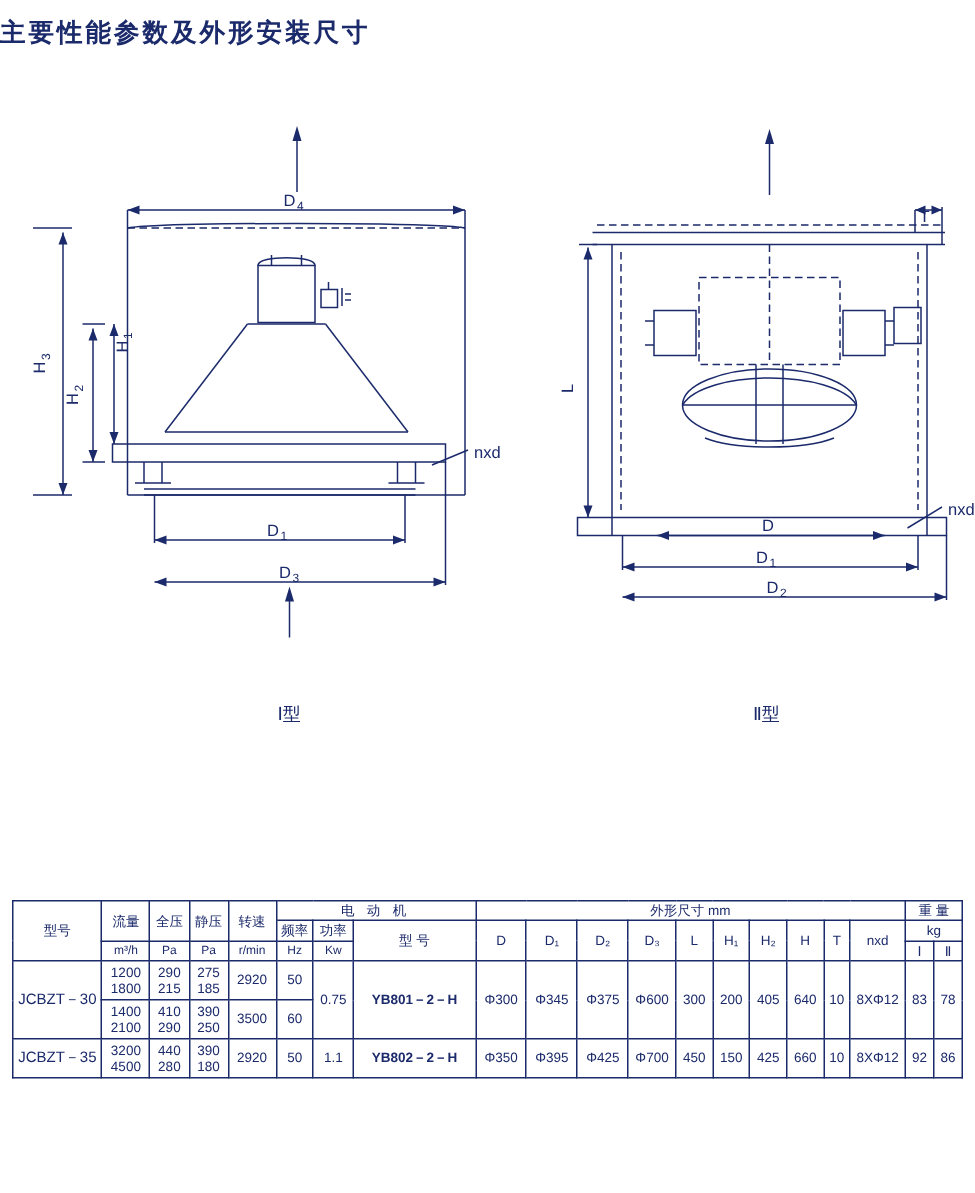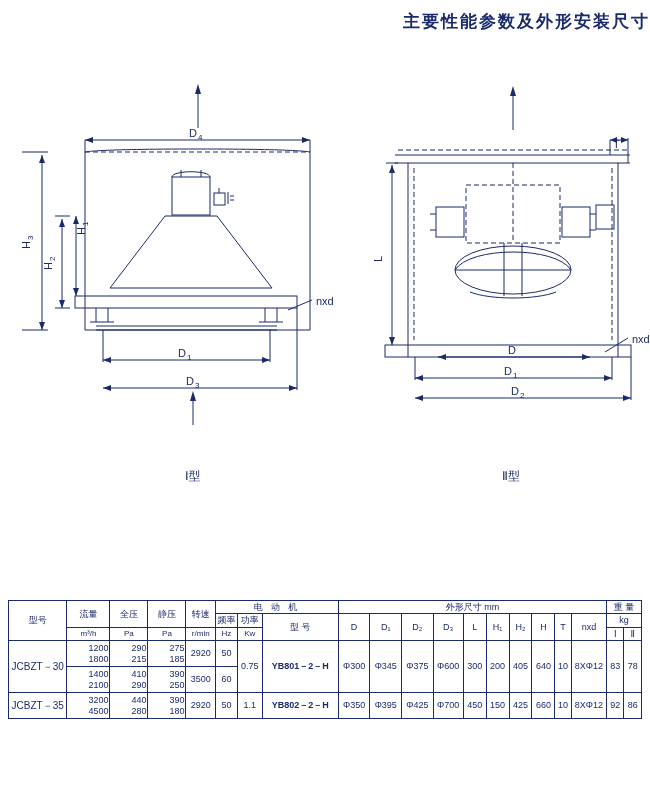--- a/index.html
+++ b/index.html
@@ -6,21 +6,21 @@
   body{
     width:650px;height:795px;
     background:#ffffff;
     font-family:"Liberation Sans","DejaVu Sans",sans-serif;
     color:#1b2a6b;
     position:relative;
     overflow:hidden;
   }
   .title{
     position:absolute;top:10px;left:0;width:650px;
-    text-align:right;
+    text-align:left;
     font-size:17px;font-weight:bold;letter-spacing:2px;
     color:#1b2a6b;
   }
   .canvas{position:absolute;top:0;left:0;width:650px;height:795px;}
   svg{display:block;}
 
   
   .tbl-wrap{
     position:absolute;left:8px;top:600px;width:634px;
   }
@@ -37,21 +37,21 @@
     text-align:center;
     vertical-align:middle;
     padding:1px 1px;
     line-height:1.15;
     font-weight:normal;
   }
   .model-cell{font-size:10px;white-space:nowrap;}
   .sub{font-size:8px;margin-left:28px;}
   .wide-sp{letter-spacing:3px;font-family:Liberation Serif, serif;}
   .nowrap{white-space:nowrap;font-weight:bold;}
-  .two-line span{display:block;margin-left:20px;}
+  .two-line span{display:block;}
 </style>
 </head>
 <body>
 
 <div class="title">主要性能参数及外形安装尺寸</div>
 
 <div class="canvas">
 <svg width="650" height="600" viewBox="0 0 650 600" xmlns="http://www.w3.org/2000/svg">
   <g stroke="#1b2a6b" fill="none" stroke-width="1">
 

